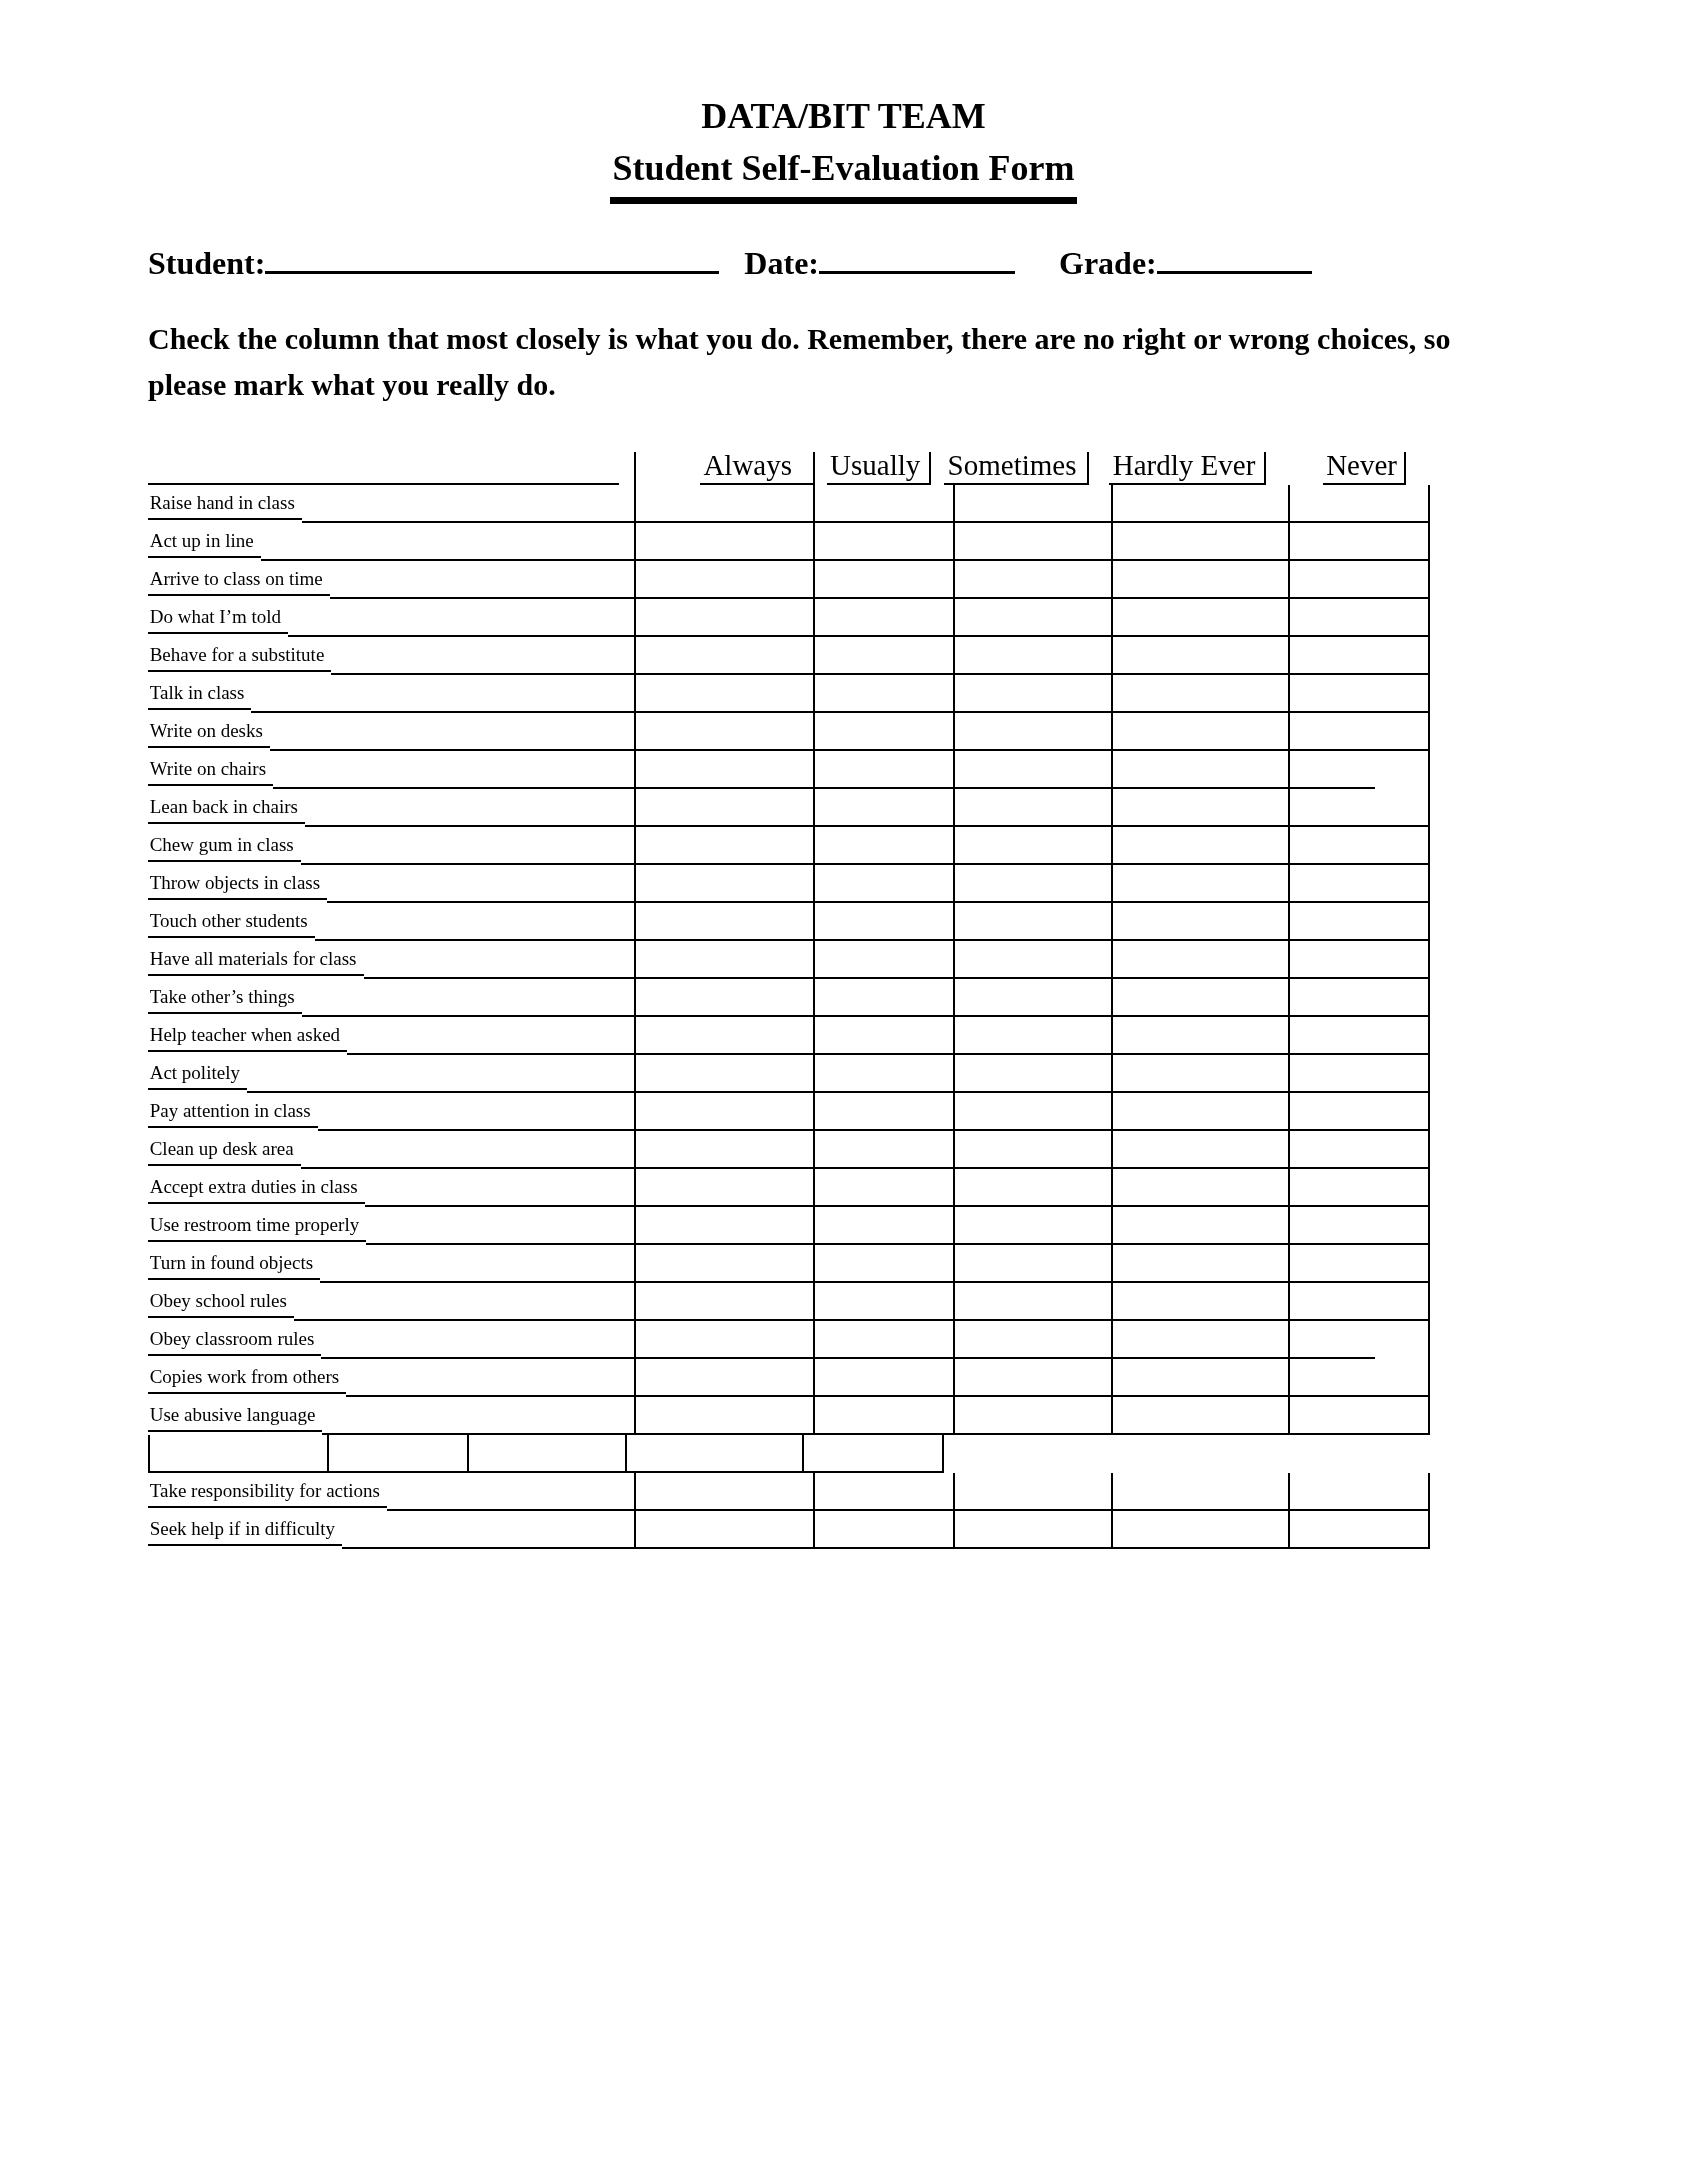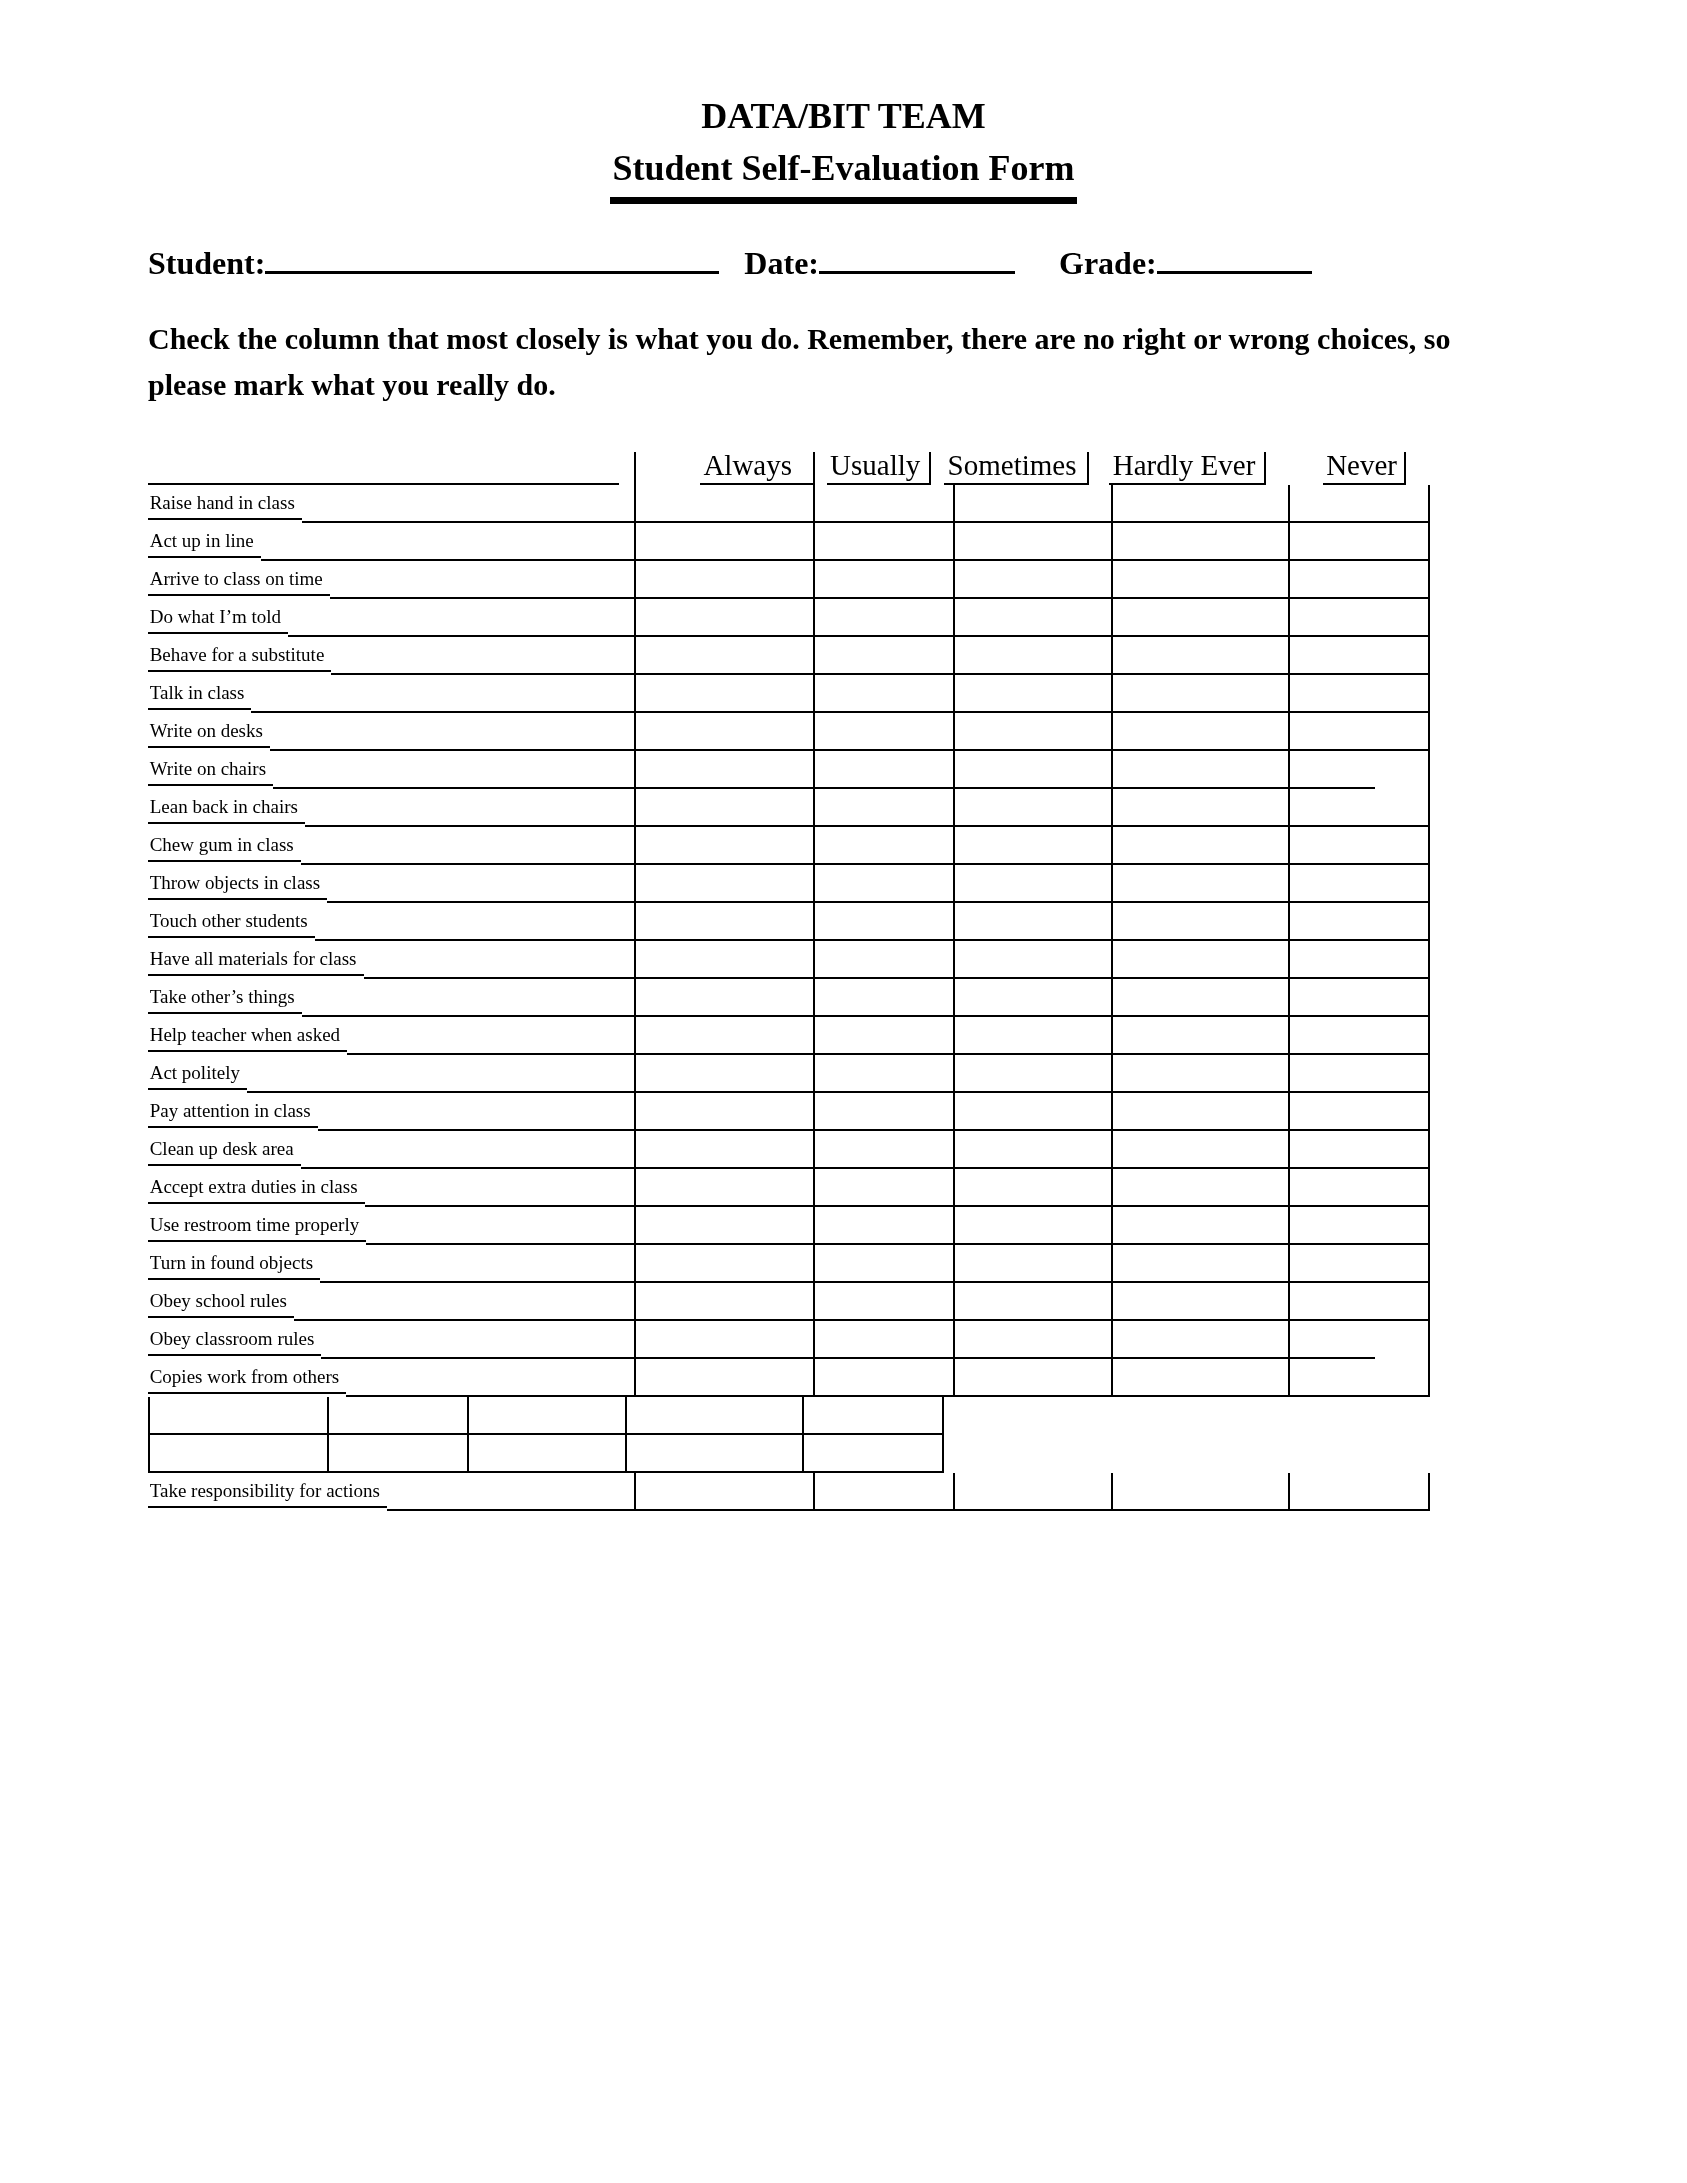--- a/index.html
+++ b/index.html
@@ -345,36 +345,51 @@
             <span class="rlabel">Copies work from others</span>
             <div class="tail"></div>
           </div>
           <div class="cell" style="width: 179px;"></div>
           <div class="cell" style="width: 140px;"></div>
           <div class="cell" style="width: 158px;"></div>
           <div class="cell" style="width: 177px;"></div>
           <div class="cell last" style="width: 142px;"></div>
         </div>
         <div class="trow">
+          <div class="lcell">
+            <span class="rlabel">Use abusive language</span>
+            <div class="tail"></div>
+          </div>
           <div class="cell" style="width: 179px;"></div>
           <div class="cell" style="width: 140px;"></div>
           <div class="cell" style="width: 158px;"></div>
           <div class="cell" style="width: 177px;"></div>
           <div class="cell last" style="width: 142px;"></div>
         </div>
         <div class="trow">
           <div class="cell" style="width: 179px;"></div>
           <div class="cell" style="width: 140px;"></div>
           <div class="cell" style="width: 158px;"></div>
           <div class="cell" style="width: 177px;"></div>
           <div class="cell last" style="width: 142px;"></div>
         </div>
         <div class="trow">
           <div class="lcell">
             <span class="rlabel">Take responsibility for actions</span>
+            <div class="tail"></div>
+          </div>
+          <div class="cell" style="width: 179px;"></div>
+          <div class="cell" style="width: 140px;"></div>
+          <div class="cell" style="width: 158px;"></div>
+          <div class="cell" style="width: 177px;"></div>
+          <div class="cell last" style="width: 142px;"></div>
+        </div>
+        <div class="trow">
+          <div class="lcell">
+            <span class="rlabel">Seek help if in difficulty</span>
             <div class="tail"></div>
           </div>
           <div class="cell" style="width: 179px;"></div>
           <div class="cell" style="width: 140px;"></div>
           <div class="cell" style="width: 158px;"></div>
           <div class="cell" style="width: 177px;"></div>
           <div class="cell last" style="width: 142px;"></div>
         </div>
       </div>
   </div>

